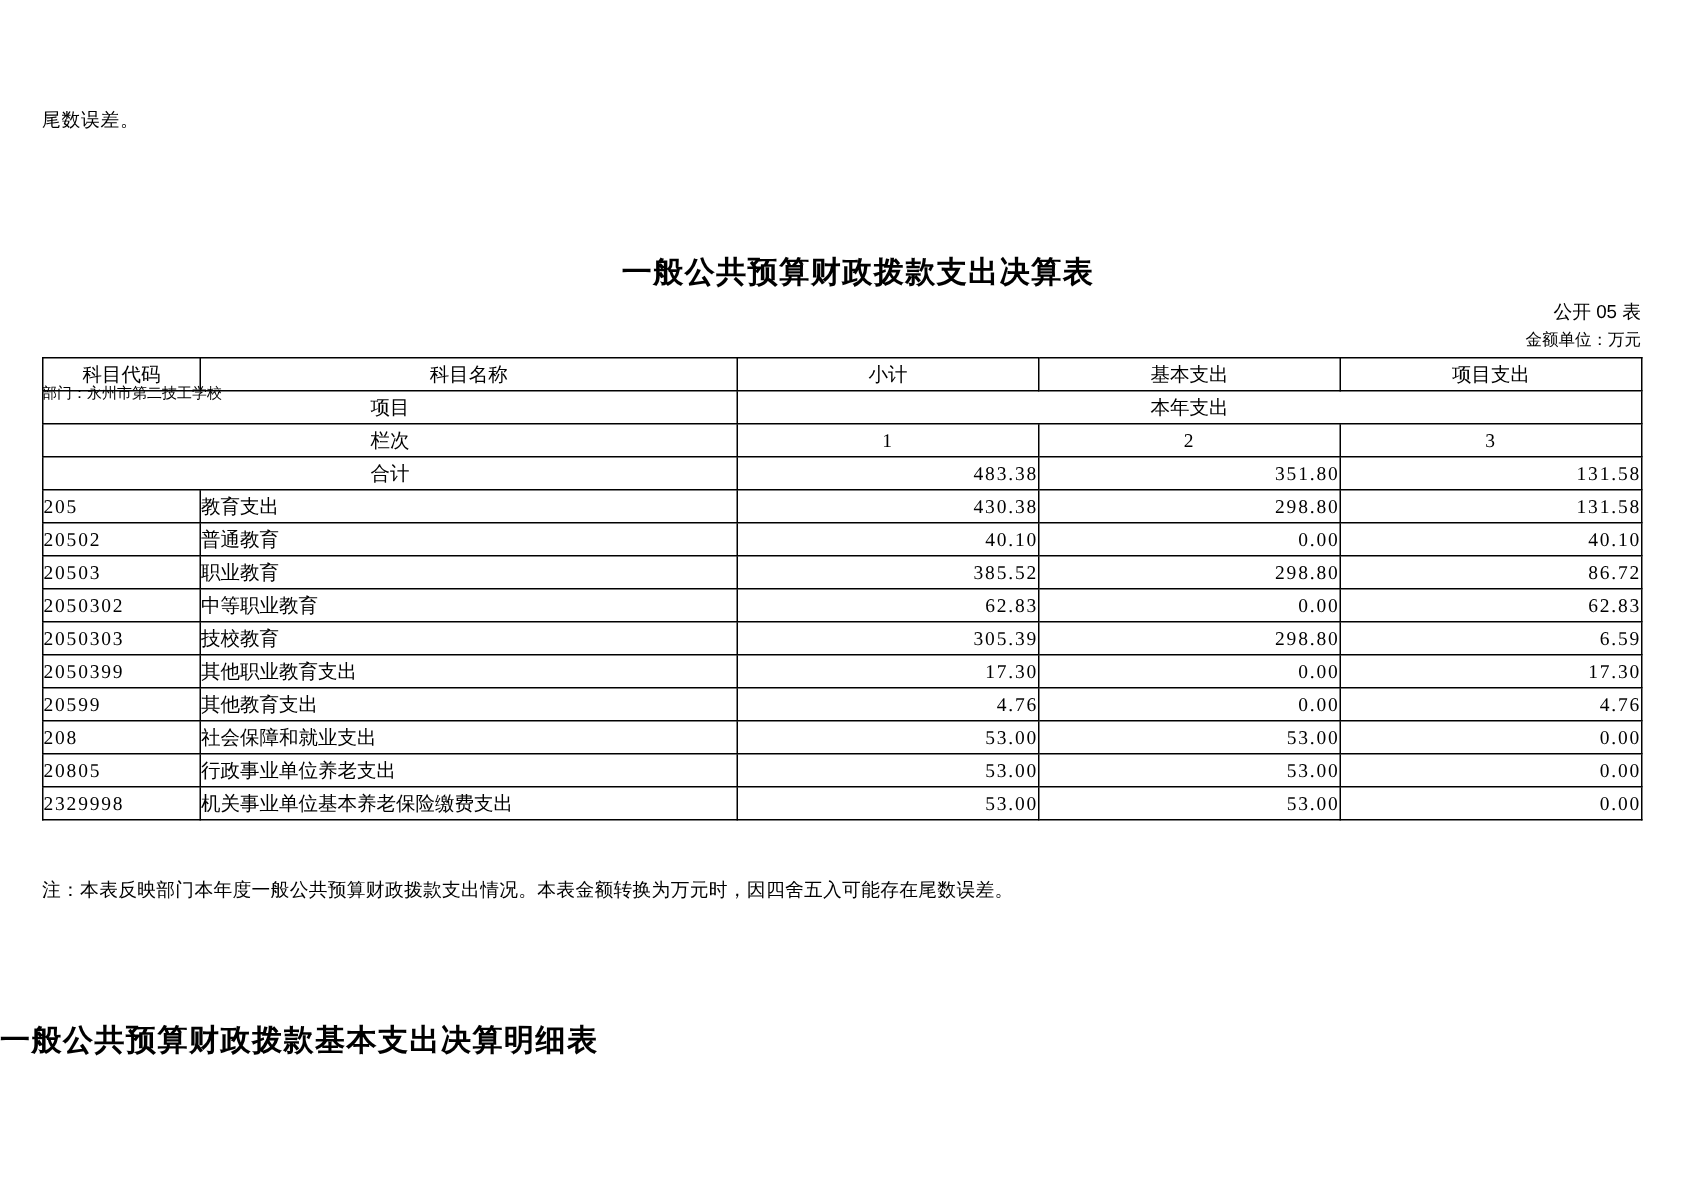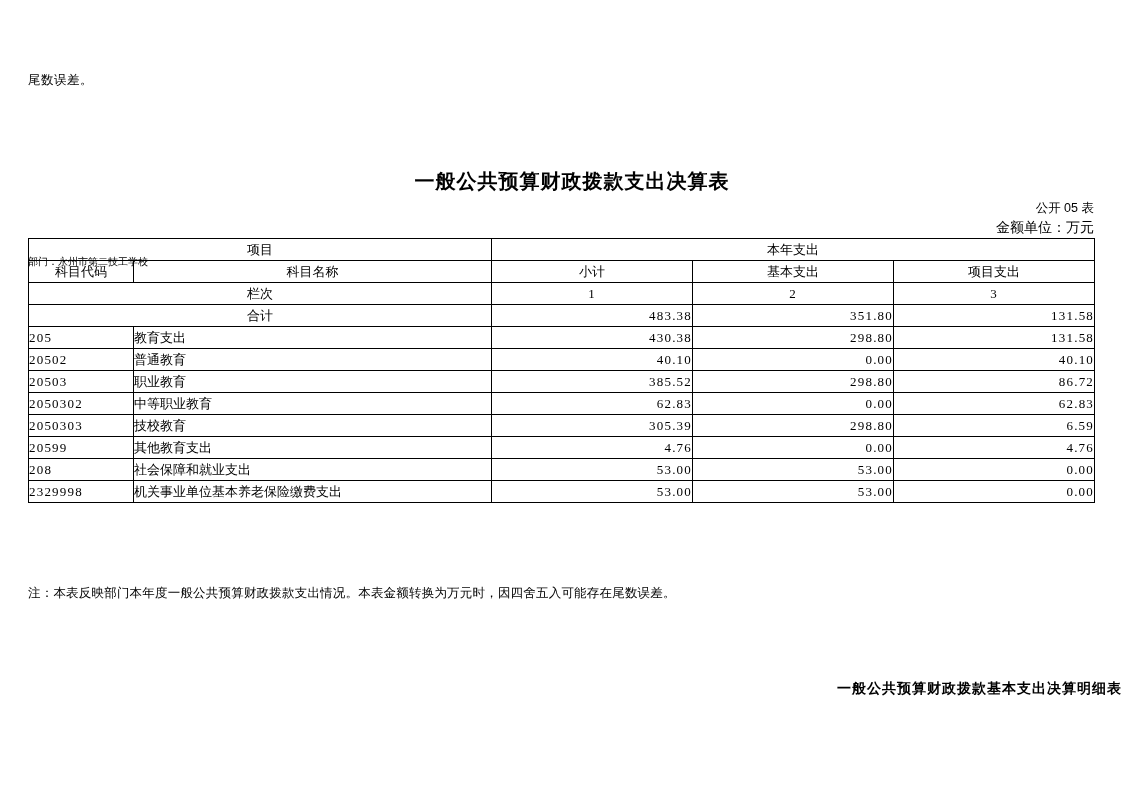--- a/index.html
+++ b/index.html
@@ -54,21 +54,21 @@
     left: 28px;
     top: 219px;
     font-size: 10px;
     font-family: "Liberation Sans", "DejaVu Sans", sans-serif;
     margin-top: 36px;
   }
   .meta-right-2 {
     position: absolute;
     right: 28px;
     top: 219px;
-    font-size: 14px;
+    font-size: 11px;
     font-family: Liberation Mono, monospace;
   }
   table.budget {
     position: absolute;
     left: 28px;
     top: 238px;
     width: 1066px;
     border-collapse: collapse;
     table-layout: fixed;
     font-size: 13px;
@@ -107,22 +107,22 @@
     top: 585px;
     font-size: 12.5px;
     font-family: "Liberation Sans", "DejaVu Sans", sans-serif;
     letter-spacing: 0.2px;
   }
   .doc-title-2 {
     position: absolute;
     left: 0;
     right: 0;
     top: 680px;
-    text-align: right;
-    font-size: 14px;
+    text-align: left;
+    font-size: 20px;
     font-weight: bold;
     letter-spacing: 1px;
   }
 </style>
 </head>
 <body>
 
 <div class="page">
 
   <div class="top-note">尾数误差。</div>
@@ -136,31 +136,31 @@
   <table class="budget">
     <colgroup>
       <col class="c-code">
         <col class="c-name">
         <col class="c-sub">
         <col class="c-basic">
         <col class="c-proj">
     </colgroup>
     <tbody>
       <tr>
-        <td class="cell-center hdr-tall" colspan="2">项目</td>
-        <td class="cell-center hdr-tall" colspan="3">本年支出</td>
-      </tr>
-      <tr>
         <td class="cell-center hdr-tall">科目代码</td>
         <td class="cell-center hdr-tall">科目名称</td>
         <td class="cell-center hdr-tall">小计</td>
         <td class="cell-center hdr-tall">基本支出</td>
         <td class="cell-center hdr-tall">项目支出</td>
       </tr>
       <tr>
+        <td class="cell-center hdr-tall" colspan="2">项目</td>
+        <td class="cell-center hdr-tall" colspan="3">本年支出</td>
+      </tr>
+      <tr>
         <td class="cell-center" colspan="2">栏次</td>
         <td class="cell-center num">1</td>
         <td class="cell-center num">2</td>
         <td class="cell-center num">3</td>
       </tr>
       <tr>
         <td class="cell-center" colspan="2">合计</td>
         <td class="cell-right num bold">483.38</td>
         <td class="cell-right num bold">351.80</td>
         <td class="cell-right num bold">131.58</td>
@@ -194,34 +194,48 @@
         <td class="cell-right num">62.83</td>
       </tr>
       <tr>
         <td class="code-cell num">2050303</td>
         <td class="cell-left">技校教育</td>
         <td class="cell-right num">305.39</td>
         <td class="cell-right num">298.80</td>
         <td class="cell-right num">6.59</td>
       </tr>
       <tr>
+        <td class="code-cell num">2050399</td>
+        <td class="cell-left">其他职业教育支出</td>
+        <td class="cell-right num">17.30</td>
+        <td class="cell-right num">0.00</td>
+        <td class="cell-right num">17.30</td>
+      </tr>
+      <tr>
         <td class="code-cell num">20599</td>
         <td class="cell-left">其他教育支出</td>
         <td class="cell-right num">4.76</td>
         <td class="cell-right num">0.00</td>
         <td class="cell-right num">4.76</td>
       </tr>
       <tr>
         <td class="code-cell num">208</td>
         <td class="cell-left">社会保障和就业支出</td>
         <td class="cell-right num">53.00</td>
         <td class="cell-right num">53.00</td>
         <td class="cell-right num">0.00</td>
       </tr>
       <tr>
+        <td class="code-cell num">20805</td>
+        <td class="cell-left">行政事业单位养老支出</td>
+        <td class="cell-right num">53.00</td>
+        <td class="cell-right num">53.00</td>
+        <td class="cell-right num">0.00</td>
+      </tr>
+      <tr>
         <td class="code-cell num">2329998</td>
         <td class="cell-left">机关事业单位基本养老保险缴费支出</td>
         <td class="cell-right num">53.00</td>
         <td class="cell-right num">53.00</td>
         <td class="cell-right num">0.00</td>
       </tr>
     </tbody>
   </table>
 
   <div class="note">注：本表反映部门本年度一般公共预算财政拨款支出情况。本表金额转换为万元时，因四舍五入可能存在尾数误差。</div>

